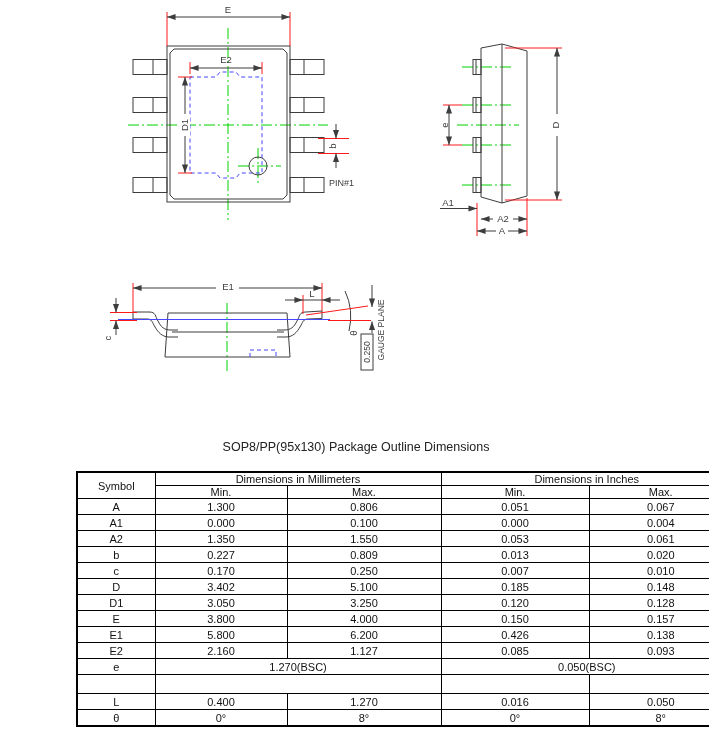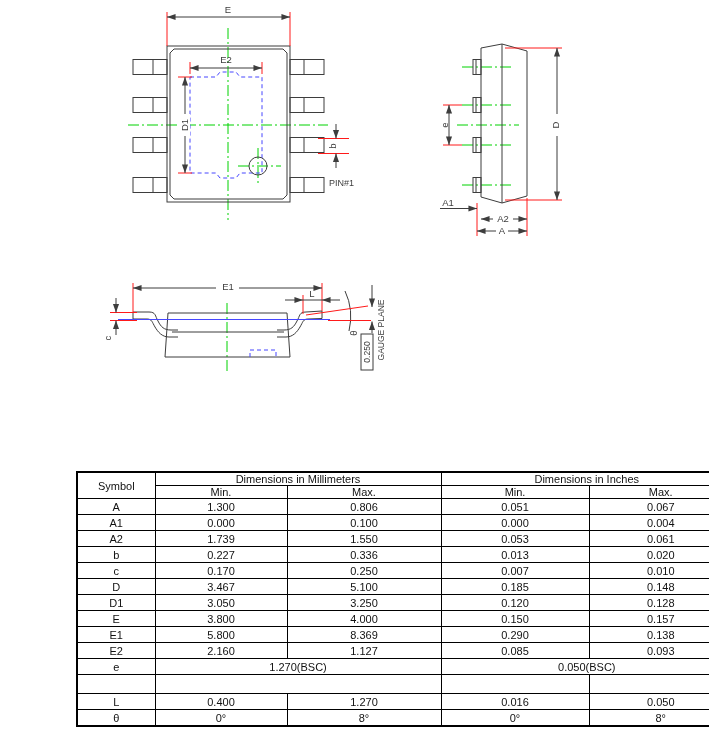--- a/index.html
+++ b/index.html
@@ -174,20 +174,21 @@
       <rect x="216" y="281" width="23" height="10" fill="#fff" stroke="none"></rect>
       <text x="228" y="290" font-size="9.5" text-anchor="middle">E1</text>
       <text x="312" y="297" font-size="9.5" text-anchor="middle">L</text>
       <text x="108" y="338" font-size="9.5" text-anchor="middle" transform="rotate(-90 108 338)" dy="3">c</text>
       <text x="354" y="333" font-size="9.5" text-anchor="middle" transform="rotate(-90 354 333)" dy="3">θ</text>
       <text x="367" y="352" font-size="8.5" text-anchor="middle" transform="rotate(-90 367 352)" dy="3">0.250</text>
       <text x="381" y="330" font-size="8.5" text-anchor="middle" transform="rotate(-90 381 330)" dy="3">GAUGE PLANE</text>
     </g>
   </svg>
 
+  <div id="title">SOP8/PP(95x130) Package Outline Dimensions</div>
 
   <table id="dims">
     <colgroup>
       <col style="width:78px">
         <col style="width:132px">
         <col style="width:154px">
         <col style="width:148px">
         <col style="width:144px">
     </colgroup>
     <tbody>
@@ -211,42 +212,42 @@
       </tr>
       <tr>
         <td>A1</td>
         <td>0.000</td>
         <td>0.100</td>
         <td>0.000</td>
         <td>0.004</td>
       </tr>
       <tr>
         <td>A2</td>
-        <td>1.739</td>
+        <td>1.350</td>
         <td>1.550</td>
         <td>0.053</td>
         <td>0.061</td>
       </tr>
       <tr>
         <td>b</td>
         <td>0.227</td>
-        <td>0.336</td>
+        <td>0.809</td>
         <td>0.013</td>
         <td>0.020</td>
       </tr>
       <tr>
         <td>c</td>
         <td>0.170</td>
         <td>0.250</td>
         <td>0.007</td>
         <td>0.010</td>
       </tr>
       <tr>
         <td>D</td>
-        <td>3.467</td>
+        <td>3.402</td>
         <td>5.100</td>
         <td>0.185</td>
         <td>0.148</td>
       </tr>
       <tr>
         <td>D1</td>
         <td>3.050</td>
         <td>3.250</td>
         <td>0.120</td>
         <td>0.128</td>
@@ -254,22 +255,22 @@
       <tr>
         <td>E</td>
         <td>3.800</td>
         <td>4.000</td>
         <td>0.150</td>
         <td>0.157</td>
       </tr>
       <tr>
         <td>E1</td>
         <td>5.800</td>
-        <td>8.369</td>
-        <td>0.290</td>
+        <td>6.200</td>
+        <td>0.426</td>
         <td>0.138</td>
       </tr>
       <tr>
         <td>E2</td>
         <td>2.160</td>
         <td>1.127</td>
         <td>0.085</td>
         <td>0.093</td>
       </tr>
       <tr>

